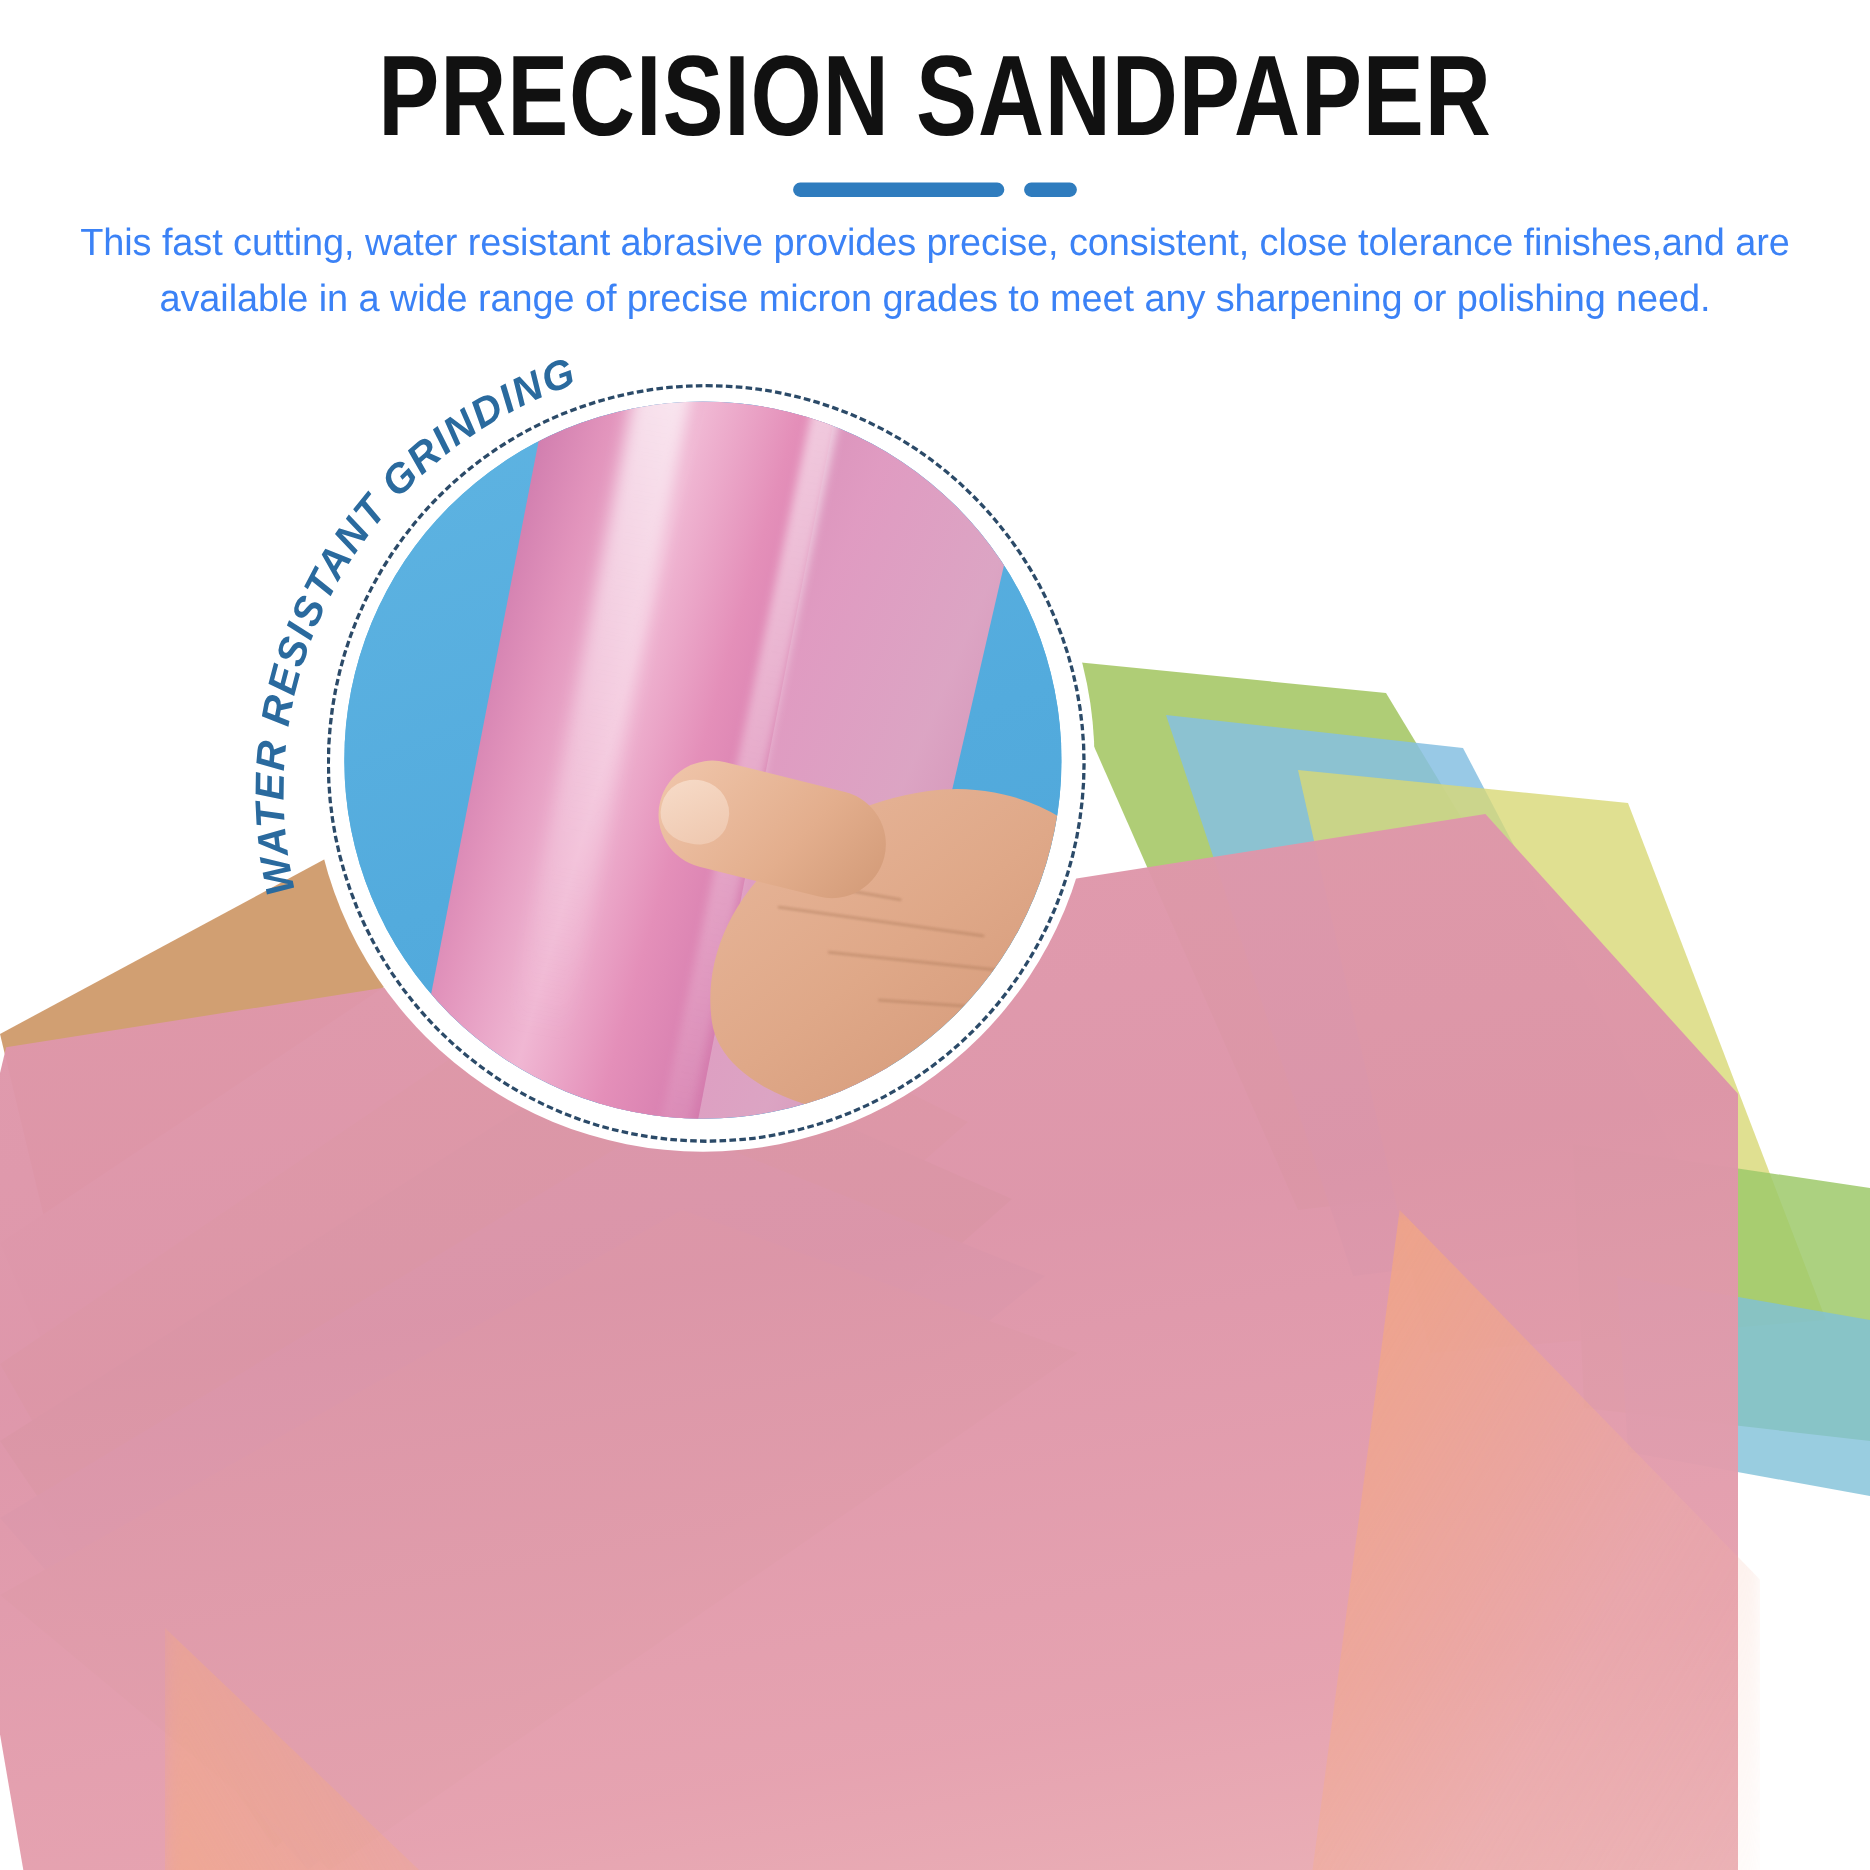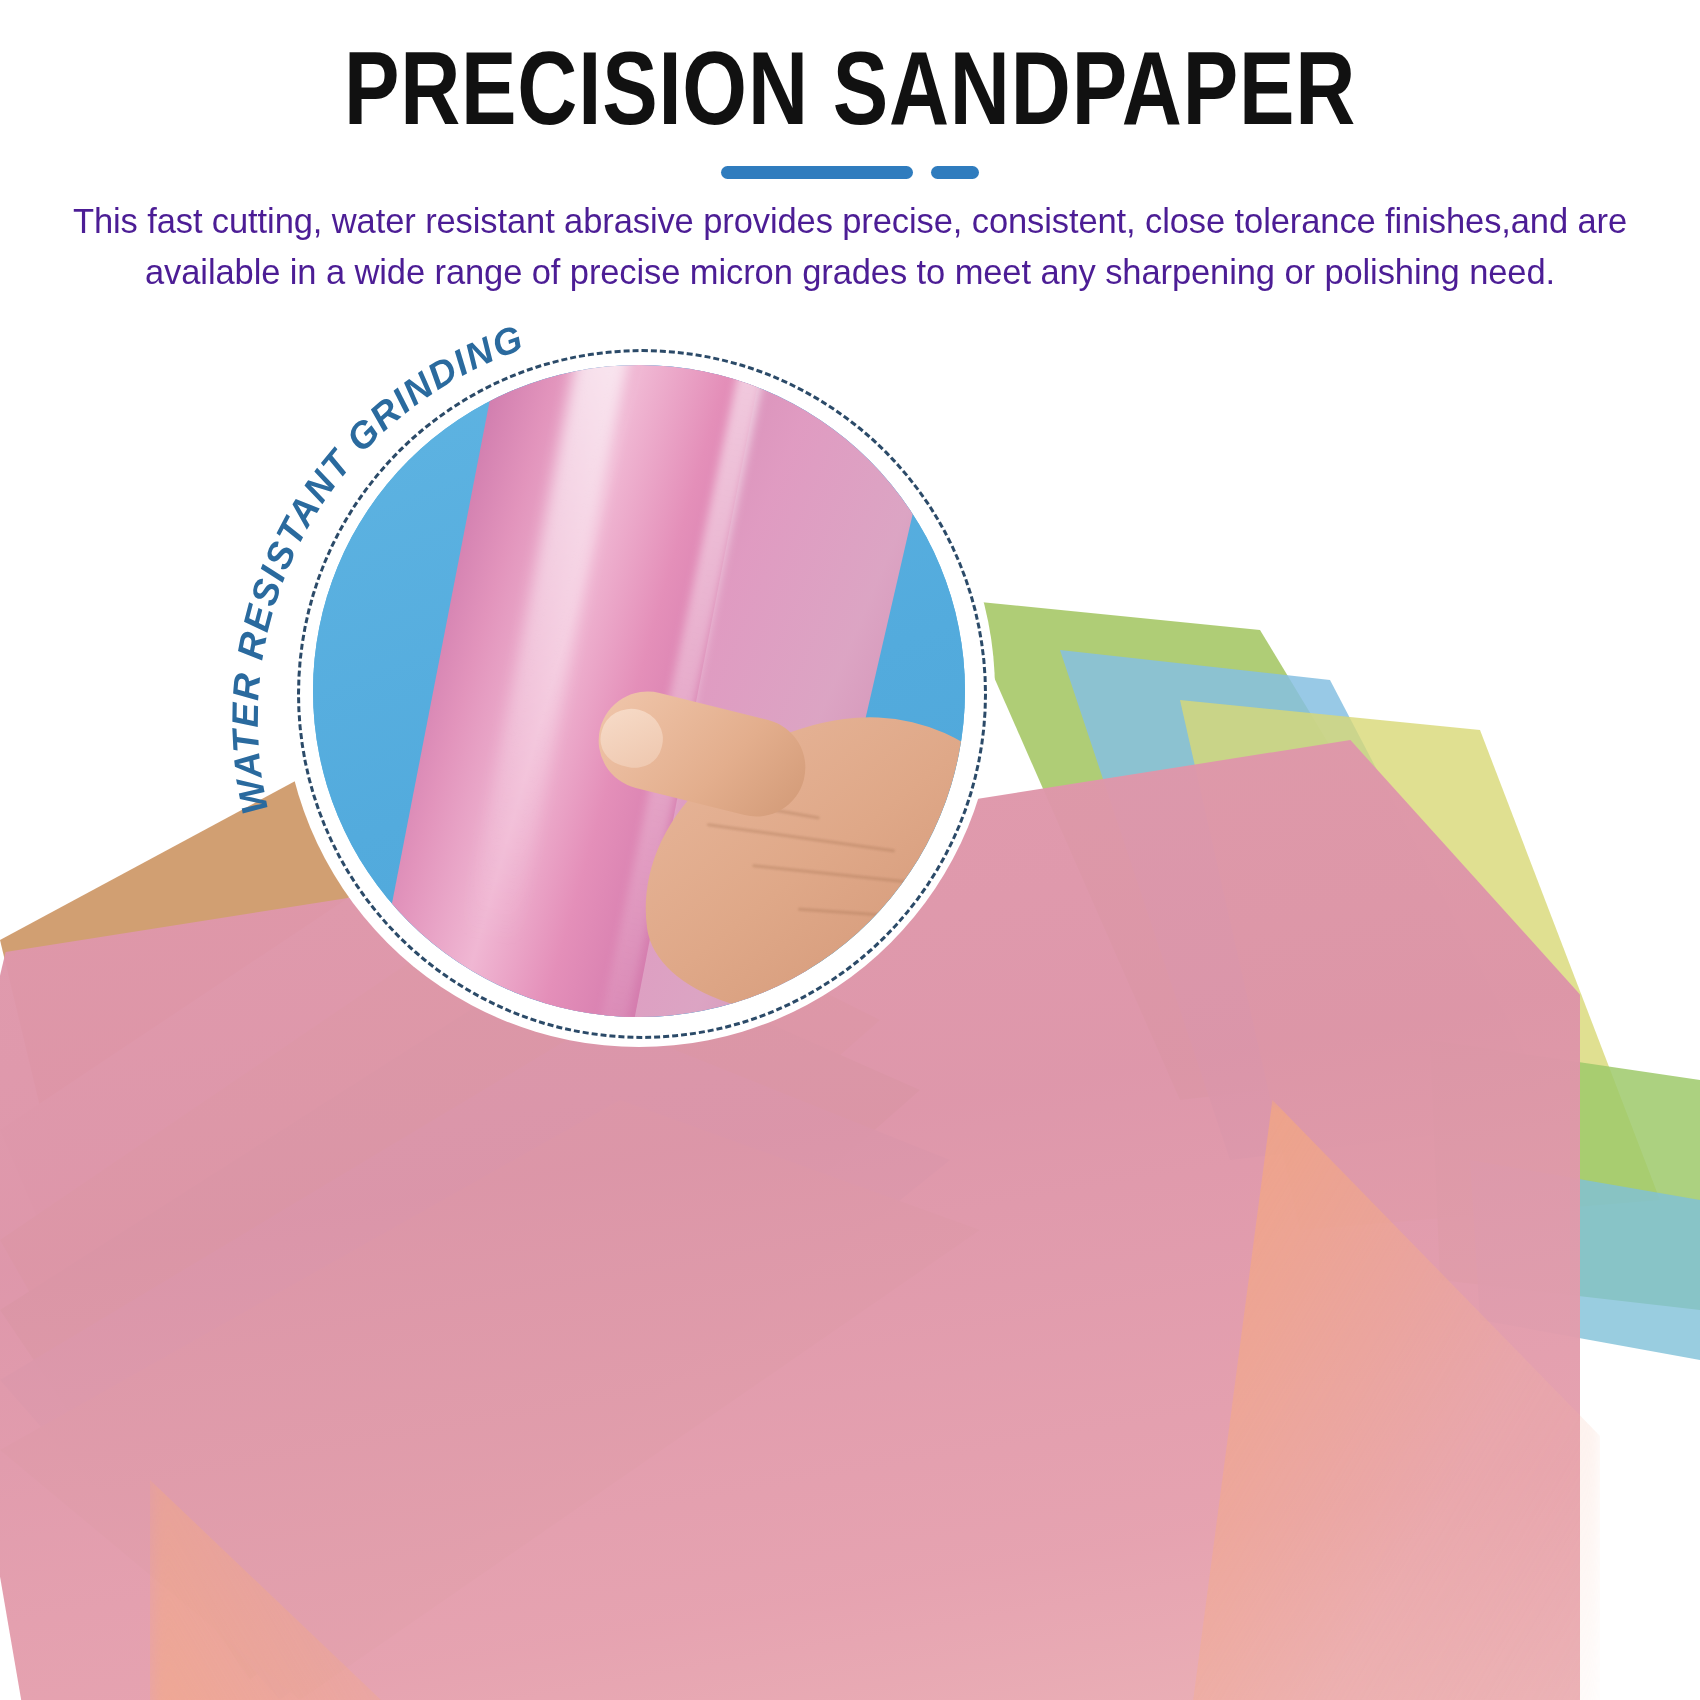--- a/index.html
+++ b/index.html
@@ -74,21 +74,21 @@
 
   #subtitle {
     position: absolute;
     left: 55px;
     top: 196px;
     width: 1590px;
     text-align: center;
     font-family: "Liberation Sans Narrow", "Liberation Sans", sans-serif;
     font-size: 34.5px;
     line-height: 1.48;
-    color: #4c1d95;
+    color: #3b82f6;
     letter-spacing: -0.1px;
   }
 
   
   #stage {
     position: absolute;
     left: 0;
     top: 300px;
     width: 1700px;
     height: 1400px;

